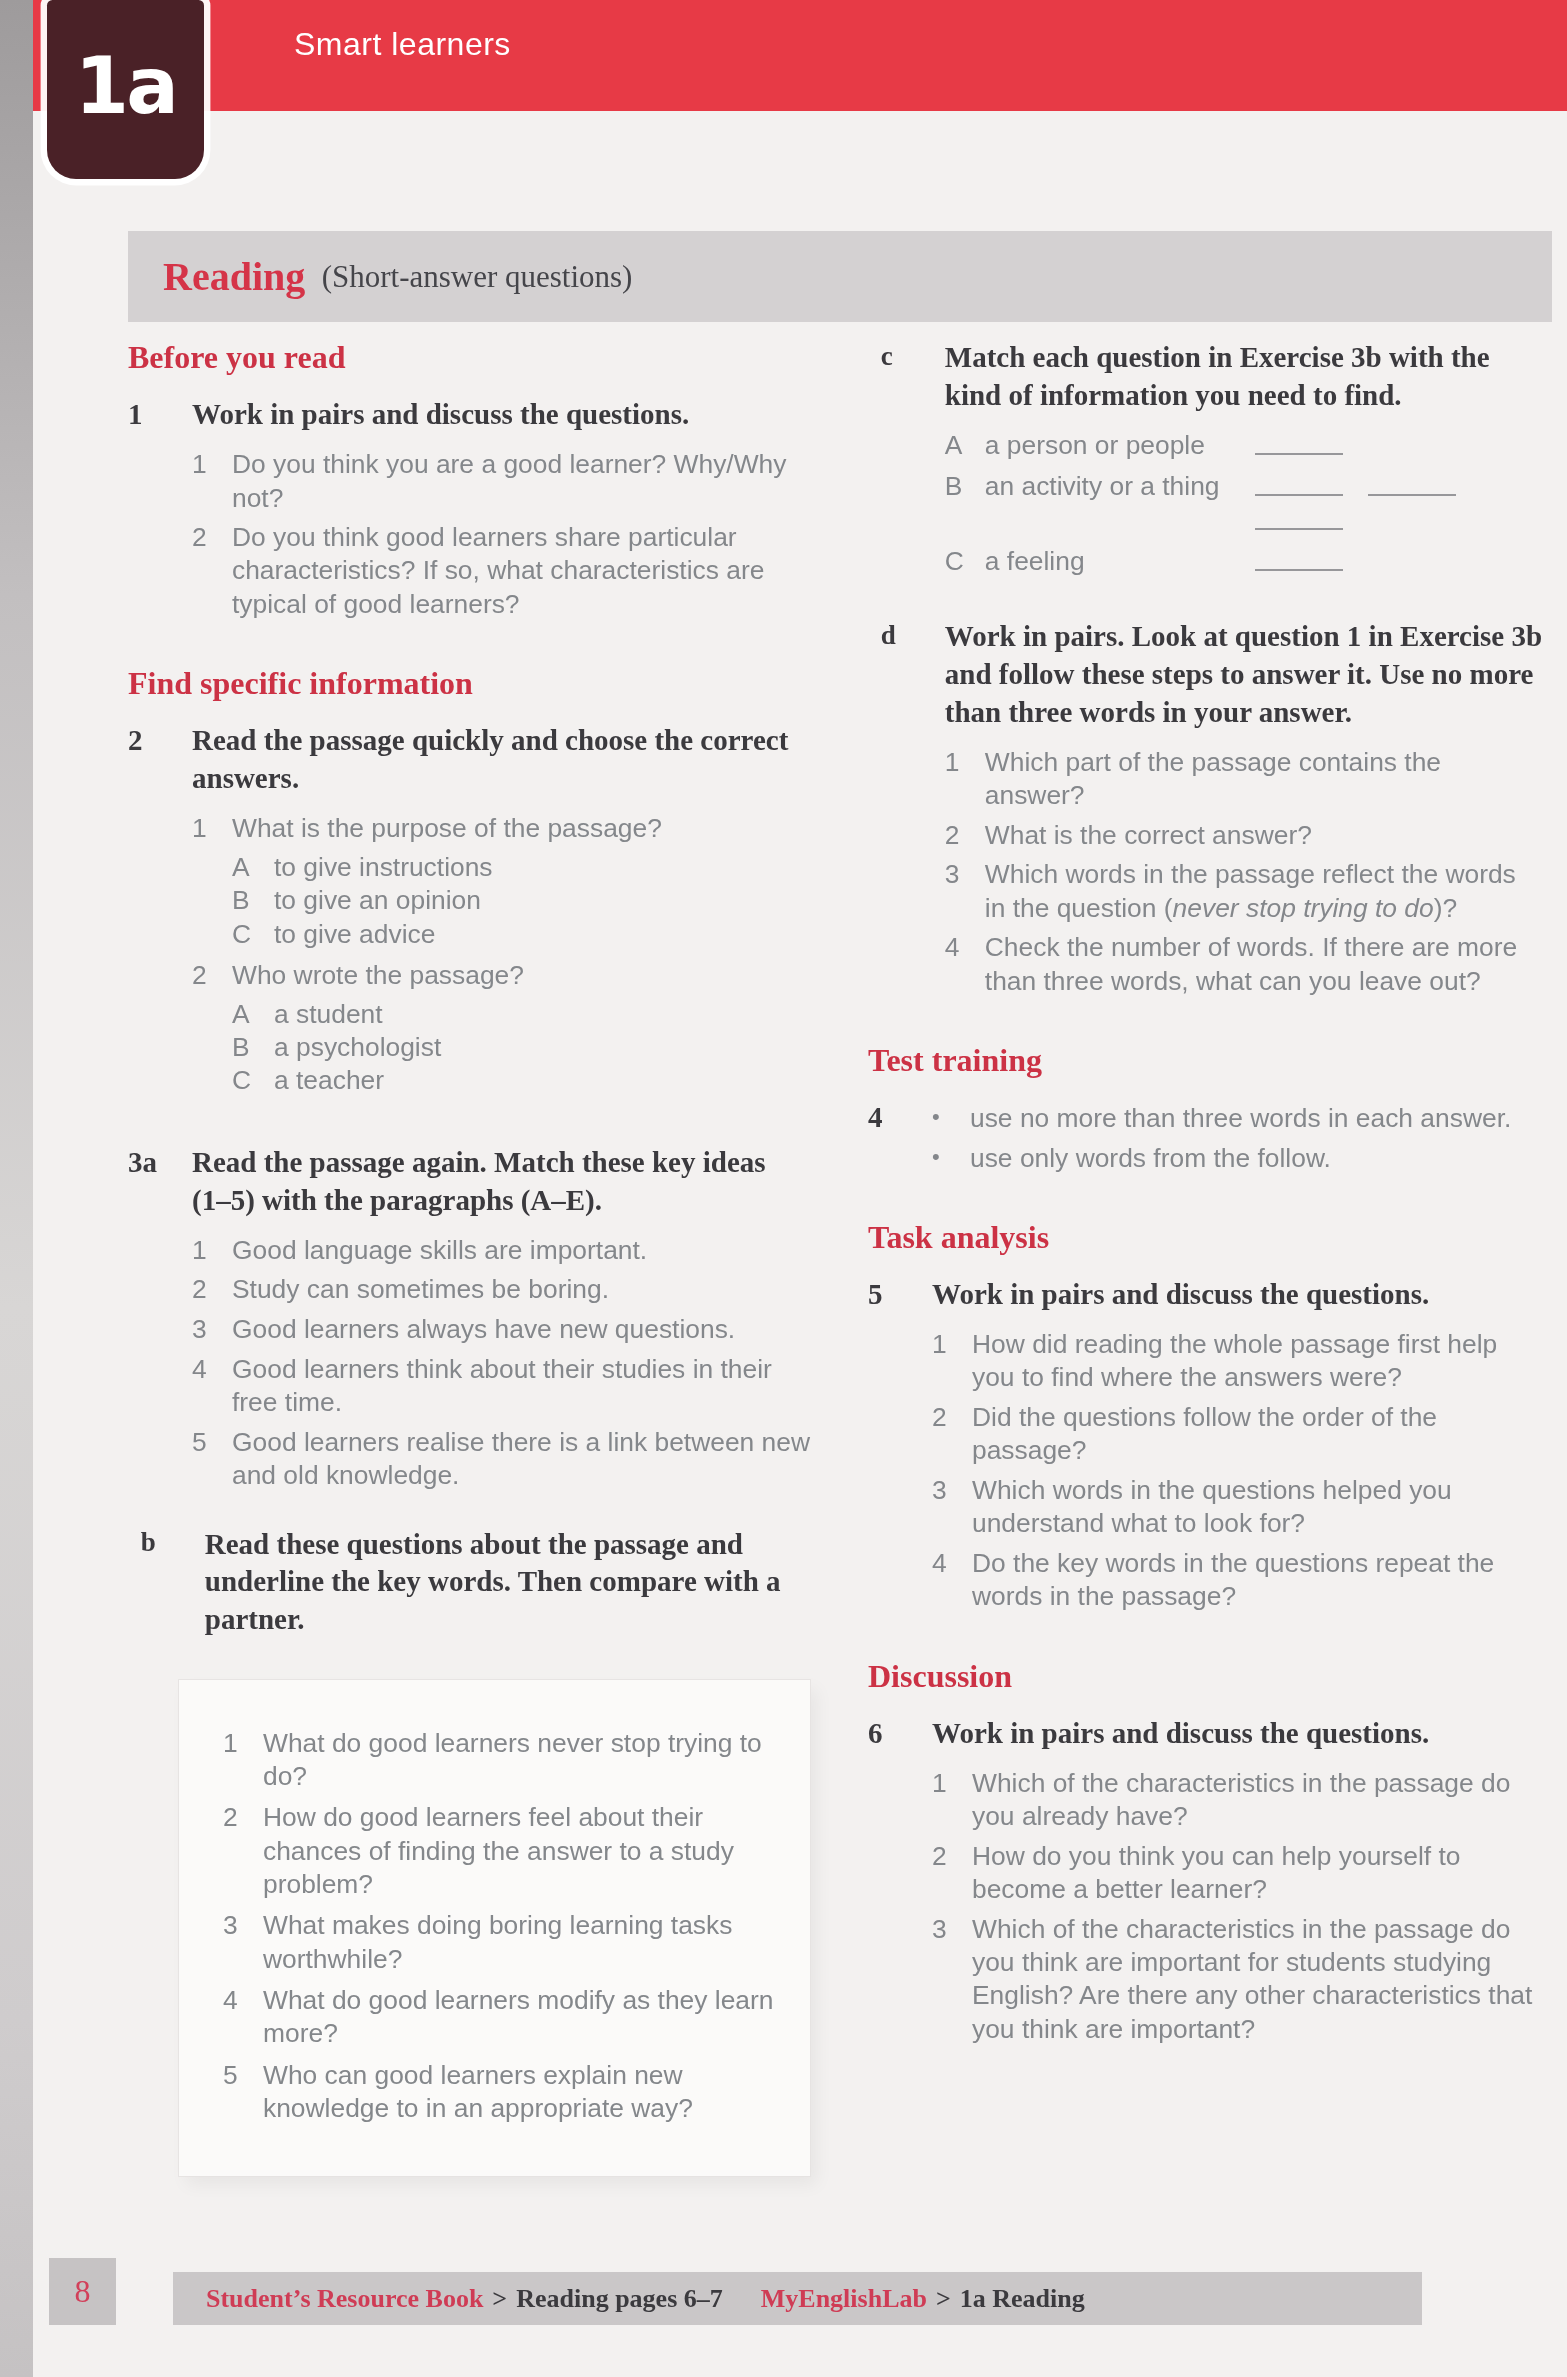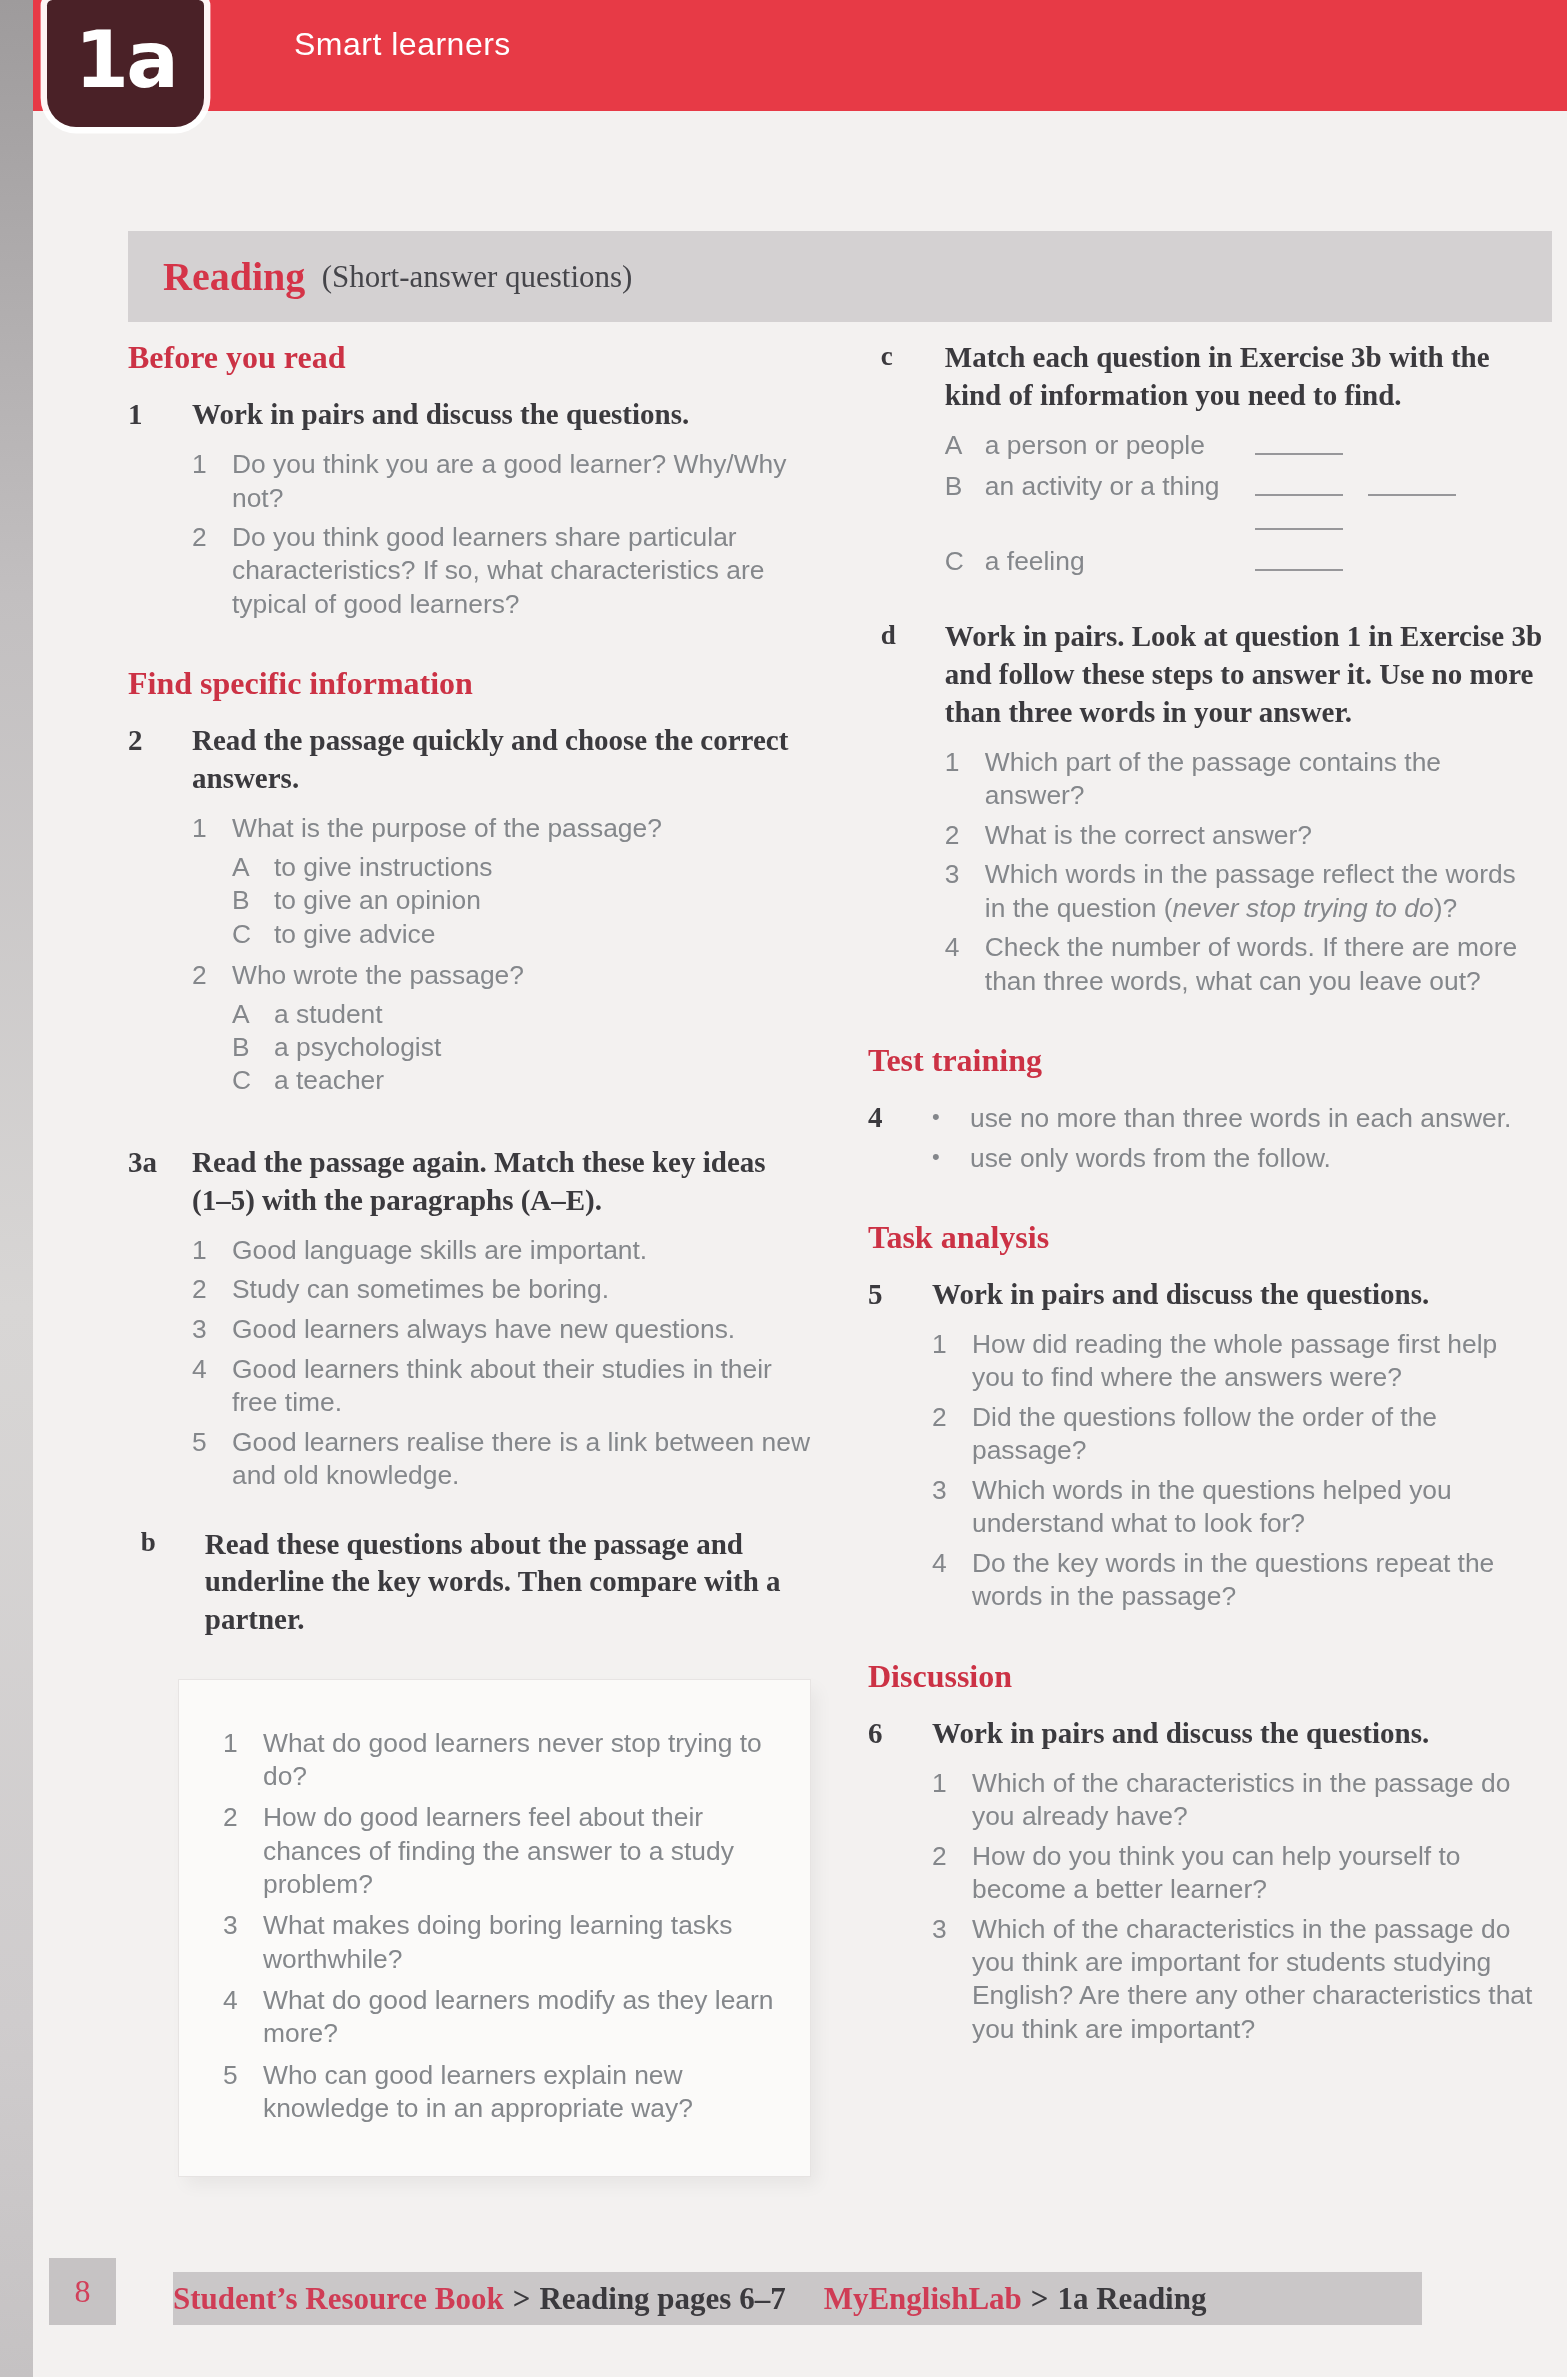--- a/index.html
+++ b/index.html
@@ -15,21 +15,21 @@
   
   .banner {
     position:absolute; left:33px; top:0; width:1535px; height:111px;
     background:#e73a46;
   }
   .banner-title {
     position:absolute; left:261px; top:25.5px;
     color:#ffffff; font-size:32px; letter-spacing:0.5px;
   }
   .badge {
-    position:absolute; left:47px; top:0; width:157px; height:127px;
+    position:absolute; left:47px; top:0; width:157px; height:179px;
     background:#4a2127; border-radius:5.5px 5.5px 29px 29px;
     box-shadow:0 0 0 6.4px rgba(255,255,255,0.95);
     display:flex; align-items:center; justify-content:center;
   }
   .badge span {
     color:#fff; font-size:78px; font-weight:bold; letter-spacing:-2.7px;
     font-family:"DejaVu Sans", sans-serif; margin-top:-7.3px;
   }
   
   .reading-bar {
@@ -92,22 +92,22 @@
   
   .pagenum {
     position:absolute; left:49px; top:2258px; width:67px; height:67px;
     background:#c6c3c4; color:#d2405a; font-size:32px;
     font-family:"Liberation Serif", serif;
     display:flex; align-items:center; justify-content:center;
   }
   .footer-bar {
     position:absolute; left:173px; top:2272px; width:1249px; height:53px;
     background:#cac7c8; display:flex; align-items:center;
-    box-sizing:border-box;
-    font-family:"Liberation Serif", serif; font-size:31px; font-weight:bold;
+    padding-left:33px; box-sizing:border-box;
+    font-family:"Liberation Serif", serif; font-size:26px; font-weight:bold;
     color:#3b3a3e; white-space:pre;
   }
   .f-red { color:#cf3c55; }
   .f-gap { display:inline-block; width:38px; }
   .f-sep { padding:0 9px; }
 </style>
 </head>
 <body>
 
 <div class="page">

